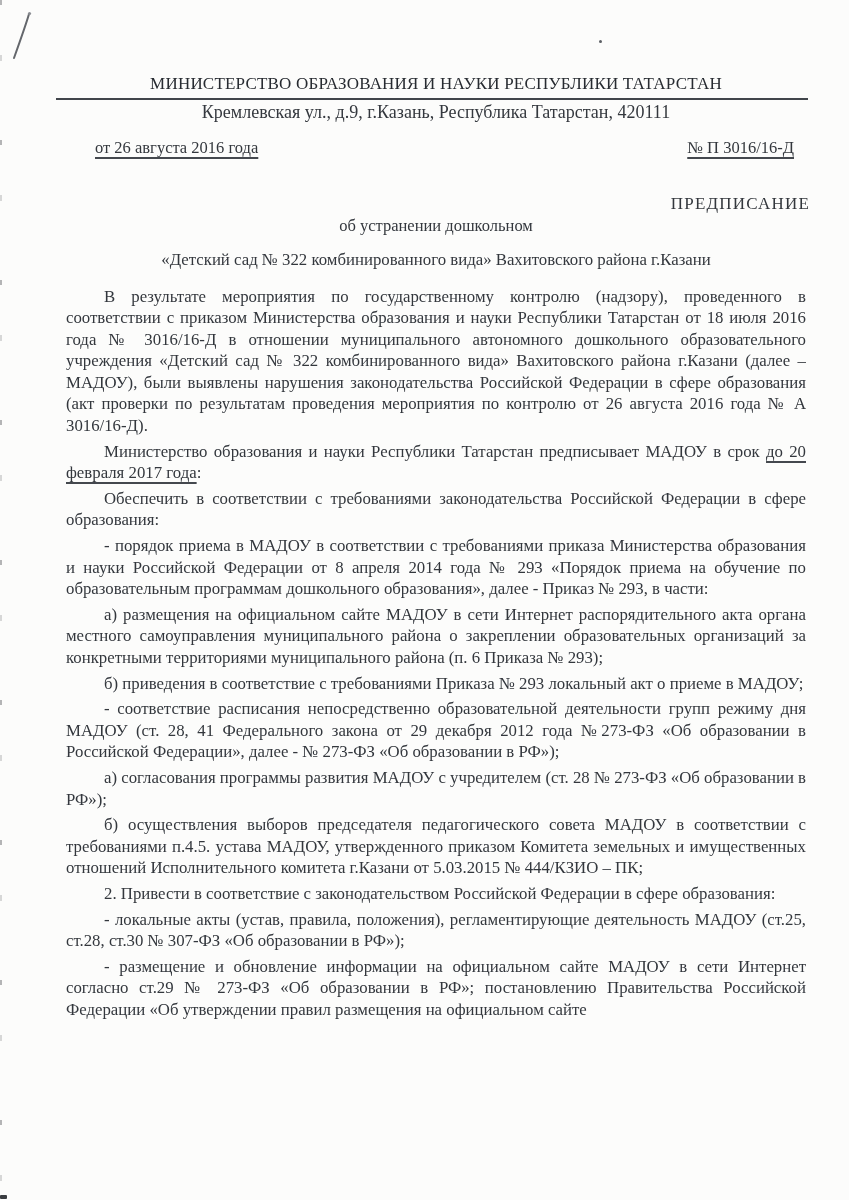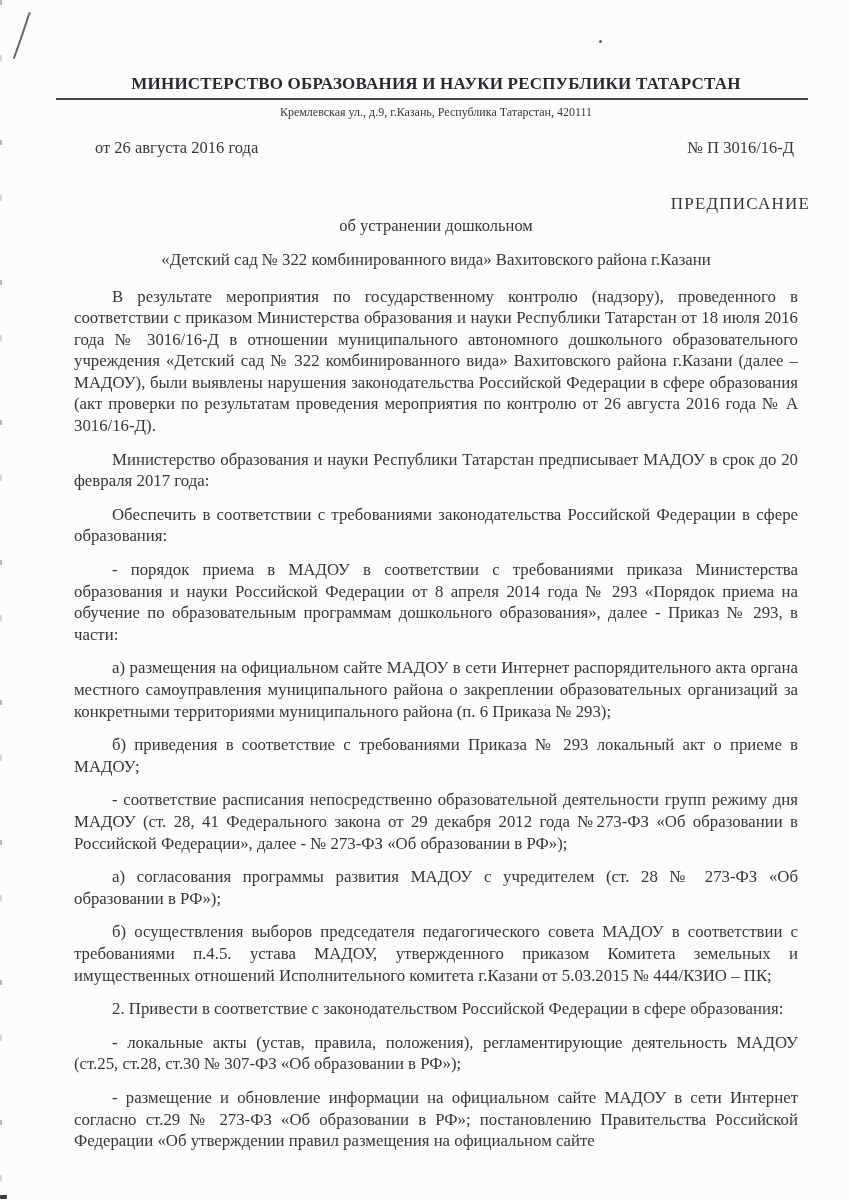--- a/index.html
+++ b/index.html
@@ -20,42 +20,43 @@
   }
   .pen-mark { position:absolute; left:6px; top:8px; }
   .ink-dot { position:absolute; left:599px; top:40px; width:3px; height:3px;
     border-radius:50%; background:#5c5f64; }
   .corner-speck { position:absolute; left:0px; top:1195px; width:7px; height:4px;
     background:#3a3d41; border-radius:1px; }
 
   .content { position:absolute; left:62px; top:0; width:748px; }
 
   .letterhead { padding-top:73px; text-align:center; color:#272b31; }
-  .letterhead-line { font-weight:bold; font-size:17px; line-height:21px; letter-spacing:0.2px; }
+  .letterhead-line { font-weight:normal; font-size:17px; line-height:21px; letter-spacing:0.2px; }
   .rule { border-top:2.5px solid #41454b; width:752px; margin:4px 0 0 -6px; height:0; }
-  .address { font-size:12px; line-height:21px; margin-top:2px; color:#34383e; }
+  .address { font-size:18px; line-height:21px; margin-top:2px; color:#34383e; }
 
   .meta {
     display:flex; justify-content:space-between;
     margin-top:14px; font-size:16.5px; line-height:21px;
     padding-left:33px; padding-right:16px;
   }
   .u {
+    text-decoration:underline;
     text-decoration-thickness:1.5px;
     text-underline-offset:4px;
     text-decoration-color:#44484e;
   }
 
   .title { text-align:right; margin-top:35px; font-size:17px; line-height:21px; letter-spacing:1.2px; }
   .subtitle { text-align:center; margin-top:1px; font-size:16.5px; line-height:21px; }
 
   .addressee { text-align:center; margin-top:13px; font-size:16.8px; line-height:21.5px; }
 
   .body { margin-top:15px; font-size:16.8px; line-height:21.6px; text-align:justify; }
-  .body p { margin:12px; text-indent:38px; }
+  .body p { margin:4px; text-indent:38px; }
 </style>
 </head>
 <body>
 
 <div class="page">
 
   <div class="edge-left"></div>
   <svg class="pen-mark" width="34" height="62" viewBox="0 0 34 62">
     <path d="M23 6 C21 13 13 36 8 50" stroke="#64676c" stroke-width="2" fill="none" stroke-linecap="round"></path>
     <circle cx="23.5" cy="5.5" r="1.6" fill="#8a8d92"></circle>

